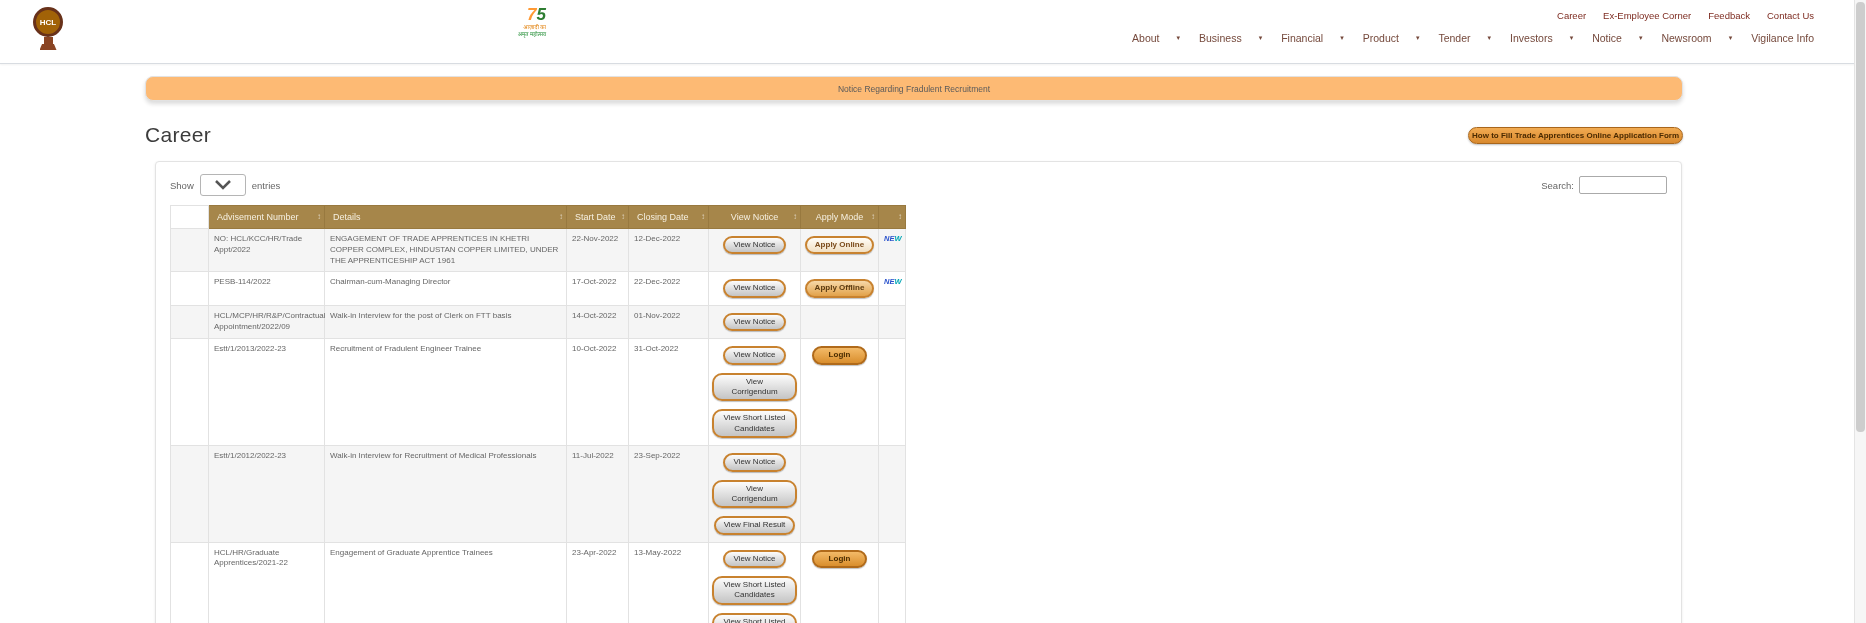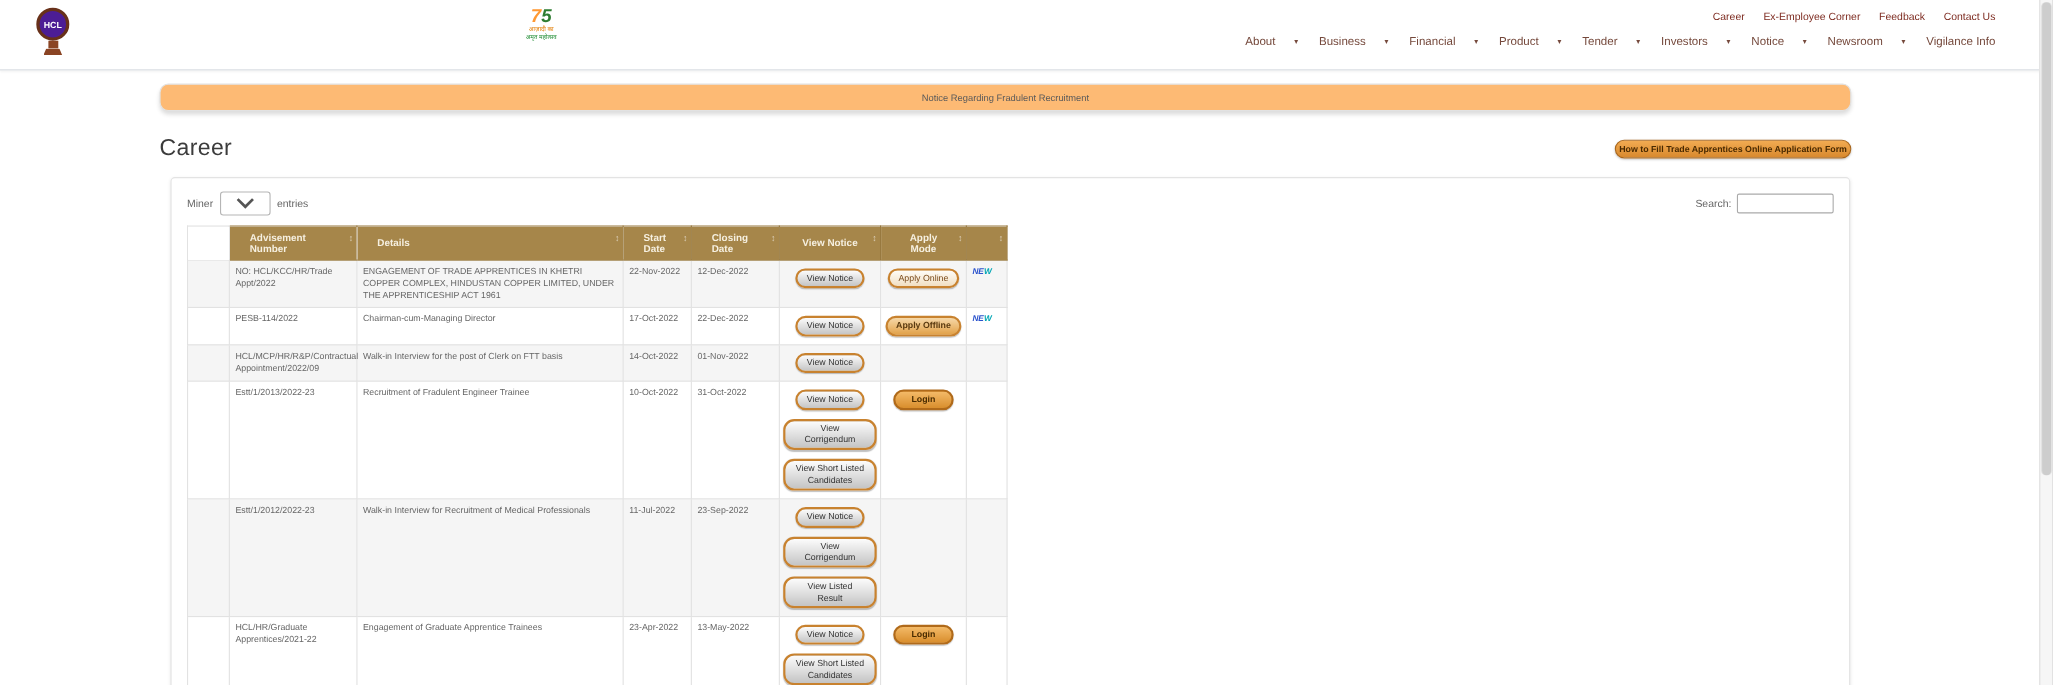--- a/index.html
+++ b/index.html
@@ -4,29 +4,29 @@
 <style>
   *{box-sizing:border-box;margin:0;padding:0}
   html,body{width:1866px;height:623px;overflow:hidden}
   body{font-family:"Liberation Sans","DejaVu Sans",sans-serif;background:#fff;position:relative}
 
   
   header{display:flex;align-items:flex-start;height:64px;padding:7px 52px 0 28px;
          border-bottom:1px solid #d8dce1;box-shadow:0 1px 2px rgba(0,0,0,.05);position:relative;background:#fff}
   .brand{display:flex;gap:10px}
   .emblem{width:40px;display:flex;flex-direction:column;align-items:center;cursor:pointer}
-  .emblem-circle{width:30px;height:30px;border-radius:50%;background:#4c1d95;border:3px solid #68311a;
+  .emblem-circle{width:30px;height:30px;border-radius:50%;background:#a16207;border:3px solid #68311a;
                  color:#fff;font-weight:bold;font-size:8px;display:flex;align-items:center;justify-content:center}
   .emblem-body{width:9px;height:7px;background:#8a4423}
   .emblem-base{width:17px;height:6px;background:#8a4423;clip-path:polygon(15% 0,85% 0,100% 100%,0 100%)}
   .brand-text{padding-top:3px}
   .brand-name{font-size:15px;font-weight:bold;color:#a03c1e;letter-spacing:.2px}
   .brand-sub{font-size:9.5px;color:#3a3a3a;margin-top:2px}
   .brand-tag{font-size:8.5px;font-weight:bold;color:#9c4a22;margin-top:3px}
-  .azadi{position:absolute;left:460px;top:6px;width:64px;text-align:center}
+  .azadi{position:absolute;left:482px;top:6px;width:64px;text-align:right}
   .azadi-75{font-size:17px;font-weight:bold;font-style:italic;line-height:1}
   .a7{color:#ff9933}.a5{color:#2e7d32}
   .azadi-text{font-size:5.5px;line-height:1.35;margin-top:1px}
   .azadi-line1{color:#e07b00}.azadi-line2{color:#1b8a2f}
   .header-right{margin-left:auto;text-align:right;padding-top:3px}
   .top-links{display:flex;gap:17px;justify-content:flex-end;font-size:9.5px;color:#7d2b20}
   .top-link{cursor:pointer;text-decoration:none;color:#7d2b20}
   .main-nav{display:flex;gap:19px;justify-content:flex-end;margin-top:11px;font-size:10.5px;color:#75493c}
   .nav-item{cursor:pointer;display:flex;align-items:center;gap:17px;text-decoration:none;color:#75493c}
   .caret{font-size:7px;color:#75493c}
@@ -47,33 +47,33 @@
   .controls{display:flex;justify-content:space-between;align-items:center;font-size:9.5px;color:#666;margin-bottom:9px}
   .show-entries{display:flex;align-items:center;gap:6px}
   .select{width:46px;height:22px;border:1px solid #b5b5b5;border-radius:3px;display:flex;align-items:center;
           justify-content:center;cursor:pointer;background:#fff}
   .search-box{display:flex;align-items:center;gap:5px}
   .search-box input{width:88px;height:18px;border:1px solid #aaa;border-radius:2px;outline:none;
                     padding:0 4px;font-size:9px;font-family:inherit}
 
   
   table{border-collapse:collapse;table-layout:fixed;width:735px;font-size:8px;color:#666}
-  th{background:#a6864a;border:1px solid #98793f;color:#f6f0e1;font-weight:bold;font-size:9px;
-     text-align:left;padding:5px 18px;position:relative;height:23px}
+  th{background:#a6864a;border:1px solid #98793f;color:#f6f0e1;font-weight:normal;font-size:9px;
+     text-align:left;padding:5px 8px;position:relative;height:23px}
   th.ctrl{background:#fff;border:1px solid #e2e2e2}
   th:nth-child(6),th:nth-child(7){text-align:center}
   .sort-icon{position:absolute;right:3px;top:6px;font-size:8px;color:rgba(255,255,255,.6)}
   td{border:1px solid #e2e2e2;padding:5px;vertical-align:top;line-height:1.35;background:#fff}
   tbody tr:nth-child(odd) td{background:#f5f5f5}
   td.btncell{padding:7px 3px}
   .btn-stack{display:flex;flex-direction:column;gap:8px;align-items:center}
   .pill{border-radius:10px;border:2px solid #c8822f;background:linear-gradient(#fcfcfc,#c4c4c4);
         font-size:8px;color:#333;padding:2px 8px;max-width:88px;line-height:1.3;cursor:pointer;
         box-shadow:0 1px 1px rgba(0,0,0,.25);font-family:inherit}
-  .pill.online{background:linear-gradient(#fffdf8,#f1dfc2);color:#7a4a1a;font-weight:normal}
+  .pill.online{background:linear-gradient(#fffdf8,#f1dfc2);color:#7a4a1a;font-weight:bold}
   .pill.offline{background:linear-gradient(#f6d8a8,#e2a24a);color:#5a3a10;font-weight:bold}
   .pill.login{background:linear-gradient(#f3ba68,#d98e2d);border-color:#b06a1a;color:#4a2c00;font-weight:bold;padding:2px 15px}
   .new-badge{font-size:7.5px;font-weight:bold;font-style:italic;white-space:nowrap}
 
   
   .scrollbar{position:fixed;right:0;top:0;width:12px;height:623px;background:#f6f6f6;border-left:1px solid #e4e4e4}
   .thumb{position:absolute;top:2px;left:1px;width:9px;height:430px;background:#cdcdcd;border-radius:4px;cursor:pointer}
 </style>
 </head>
 <body>
@@ -146,21 +146,21 @@
   </div>
 
   <div class="career-row">
     <h1>Career</h1>
     <button class="help-btn">How to Fill Trade Apprentices Online Application Form</button>
   </div>
 
   <div class="main-card">
     <div class="controls">
       <div class="show-entries">
-        <span>Miner</span>
+        <span>Show</span>
         <div class="select">
           <svg width="16" height="10">
               <polyline points="1,1 8,8 15,1" stroke="#555" stroke-width="2.5" fill="none"></polyline>
             </svg>
         </div>
         <span>entries</span>
       </div>
       <div class="search-box">
         <label>Search:</label>
         <input type="text" value="" style="">
@@ -256,21 +256,21 @@
           <tr>
             <td class="ctrl"></td>
             <td class="adv">Estt/1/2012/2022-23</td>
             <td class="det">Walk-in Interview for Recruitment of Medical Professionals</td>
             <td class="date">11-Jul-2022</td>
             <td class="date">23-Sep-2022</td>
             <td class="btncell">
               <div class="btn-stack">
                 <button class="pill gray">View Notice</button>
                 <button class="pill gray">View Corrigendum</button>
-                <button class="pill gray">View Listed Result</button>
+                <button class="pill gray">View Final Result</button>
               </div>
             </td>
             <td class="btncell">
               <div class="btn-stack"></div>
             </td>
             <td class="newcell"></td>
           </tr>
           <tr>
             <td class="ctrl"></td>
             <td class="adv">HCL/HR/Graduate Apprentices/2021-22</td>

